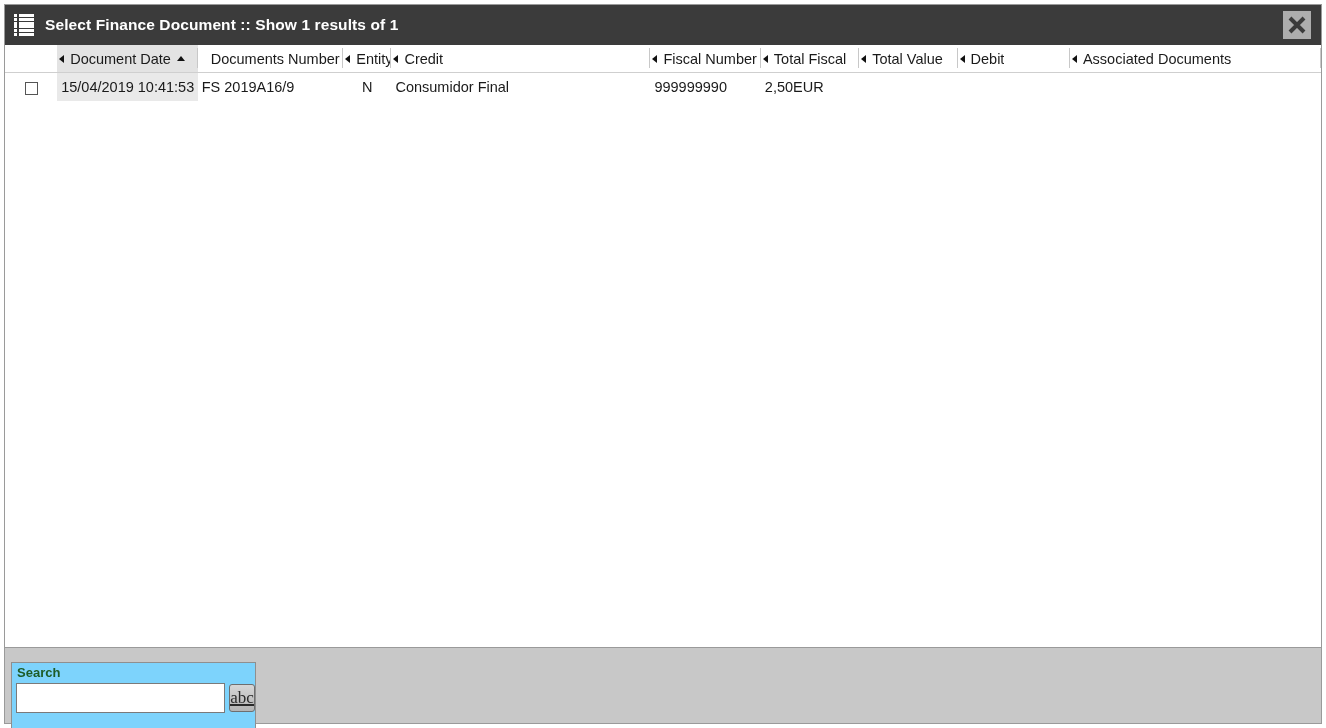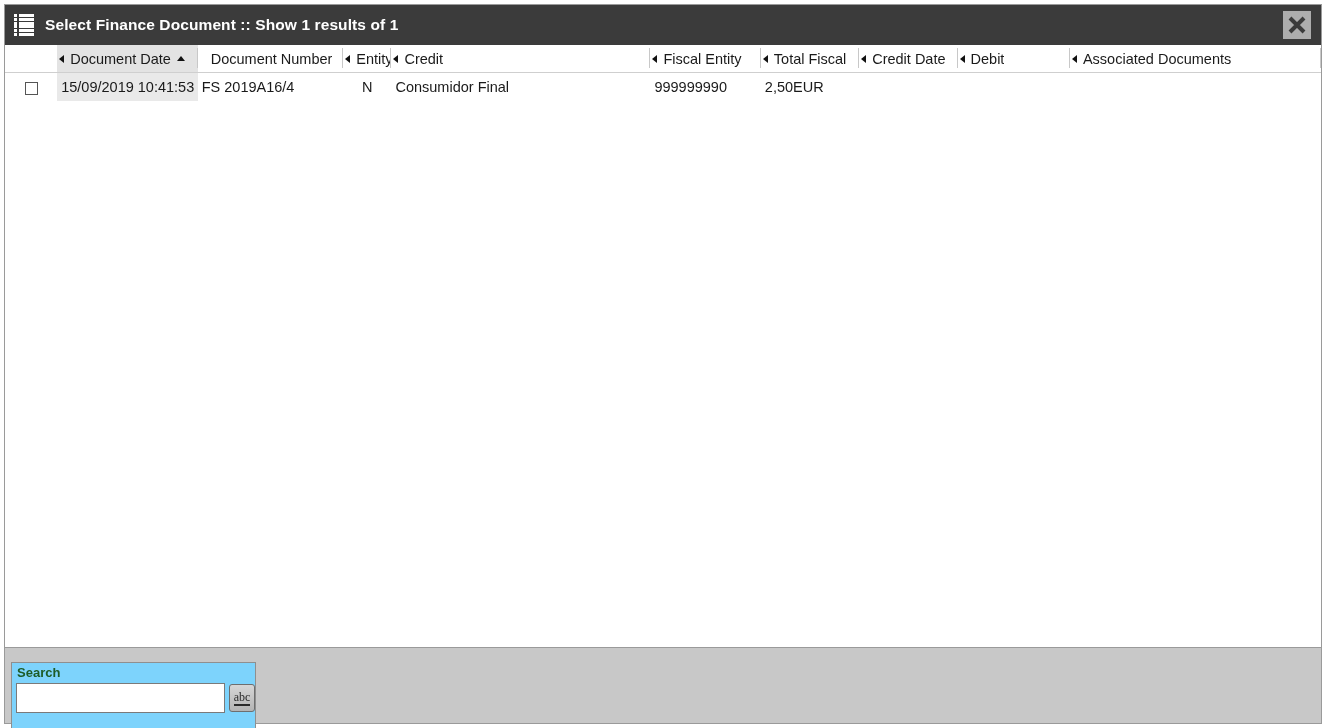--- a/index.html
+++ b/index.html
@@ -218,21 +218,21 @@
     border: 1px solid #6e6e6e;
     border-radius: 3px;
     background: linear-gradient(#d6d6d6, #b4b4b4);
     box-sizing: border-box;
     display: flex;
     align-items: center;
     justify-content: center;
     cursor: pointer;
   }
   .abc-btn span {
-    font-size: 12px;
+    font-size: 17px;
     color: #2a2a2a;
     border-bottom: 2px solid #2a2a2a;
     line-height: 13px;
     font-family: "Liberation Serif", serif;
   }
 </style>
 </head>
 <body>
 
 <div id="app">
@@ -299,56 +299,56 @@
                 <div class="hd">
                   <span class="tri-left"></span>
                   <span class="hd-label">Document Date</span>
                   <span class="tri-up"></span>
                 </div>
                 <span class="hd-sep"></span>
               </th>
               <th>
                 <div class="hd">
                   <span style="width: 11px;"></span>
-                  <span class="hd-label">Document Number</span>
+                  <span class="hd-label">Documents Number</span>
                 </div>
                 <span class="hd-sep"></span>
               </th>
               <th>
                 <div class="hd">
                   <span class="tri-left"></span>
                   <span class="hd-label">Entity</span>
                 </div>
                 <span class="hd-sep"></span>
               </th>
               <th>
                 <div class="hd">
                   <span class="tri-left"></span>
                   <span class="hd-label">Credit</span>
                 </div>
                 <span class="hd-sep"></span>
               </th>
               <th>
                 <div class="hd">
                   <span class="tri-left"></span>
-                  <span class="hd-label">Fiscal Entity</span>
+                  <span class="hd-label">Fiscal Number</span>
                 </div>
                 <span class="hd-sep"></span>
               </th>
               <th>
                 <div class="hd">
                   <span class="tri-left"></span>
                   <span class="hd-label">Total Fiscal</span>
                 </div>
                 <span class="hd-sep"></span>
               </th>
               <th>
                 <div class="hd">
                   <span class="tri-left"></span>
-                  <span class="hd-label">Credit Date</span>
+                  <span class="hd-label">Total Value</span>
                 </div>
                 <span class="hd-sep"></span>
               </th>
               <th>
                 <div class="hd">
                   <span class="tri-left"></span>
                   <span class="hd-label">Debit</span>
                 </div>
                 <span class="hd-sep"></span>
               </th>
@@ -357,22 +357,22 @@
                   <span class="tri-left"></span>
                   <span class="hd-label">Associated Documents</span>
                 </div>
                 <span class="hd-sep"></span>
               </th>
             </tr>
         </thead>
         <tbody id="grid-body">
             <tr class="row-even">
               <td class=" c-check"><span class="cbx"></span></td>
-              <td class="sorted-col">15/09/2019 10:41:53</td>
-              <td>FS 2019A16/4</td>
+              <td class="sorted-col">15/04/2019 10:41:53</td>
+              <td>FS 2019A16/9</td>
               <td class=" c-status">N</td>
               <td>Consumidor Final</td>
               <td>999999990</td>
               <td>2,50EUR</td>
               <td></td>
               <td></td>
               <td></td>
             </tr>
           </tbody>
       </table>

